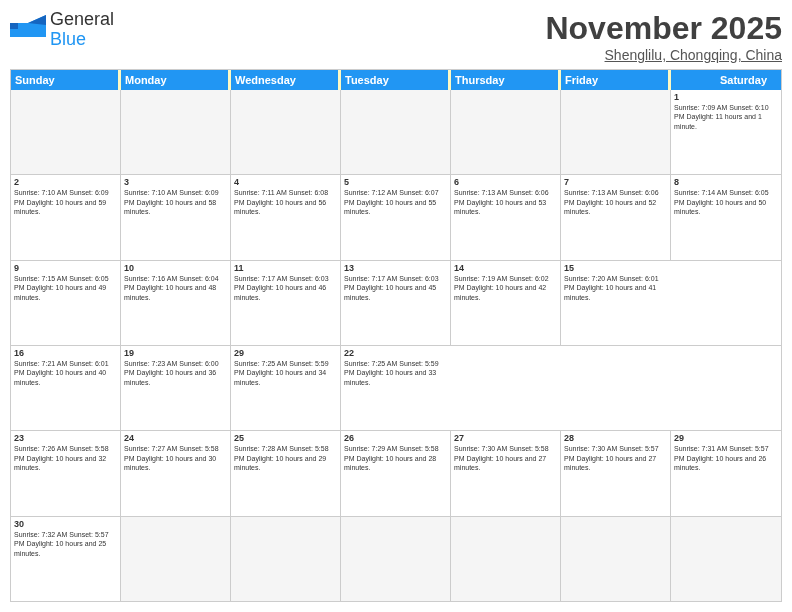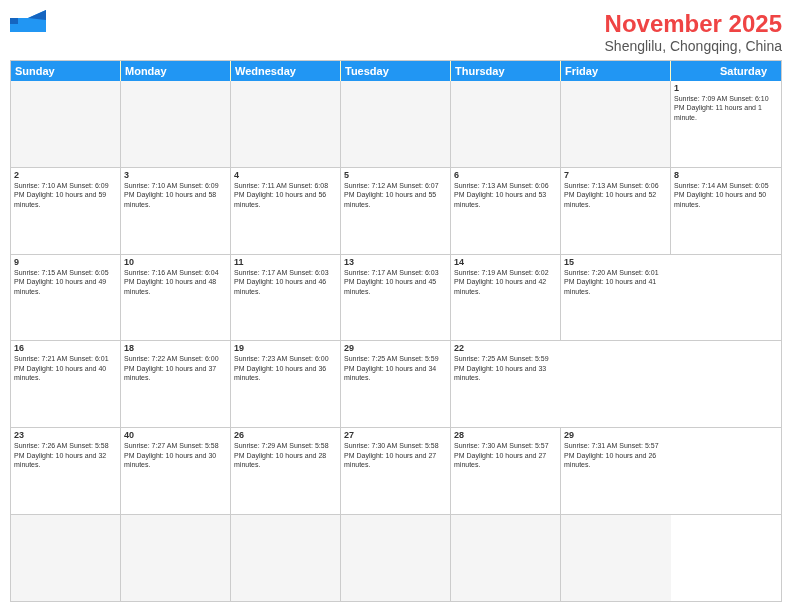--- a/index.html
+++ b/index.html
@@ -37,47 +37,48 @@
       color: #2196F3;
     }
     .logo-icon {
       width: 36px;
       height: 30px;
     }
     .title-block {
       text-align: right;
     }
     .month-title {
-      font-size: 24px;
+      font-size: 32px;
       font-weight: bold;
-      color: #ef4444;
+      color: #404040;
     }
     .location {
       font-size: 14px;
       color: #555;
+      text-decoration: underline;
     }
     .calendar {
       flex: 1;
       border: 1px solid #ccc;
       border-collapse: collapse;
       display: flex;
       flex-direction: column;
     }
     .day-headers {
       display: grid;
       grid-template-columns: repeat(7, 1fr);
       background: #2196F3;
     }
     .day-header {
       color: #fff;
       font-size: 11px;
       font-weight: bold;
       padding: 4px 4px;
       text-align: left;
-      border-right: 1px solid #fef9c3;
+      border-right: 3px solid #fef9c3;
     }
     .day-header:last-child { border-right: none; margin-left: 45px; }
     .calendar-body {
       display: flex;
       flex-direction: column;
       flex: 1;
     }
     .week-row {
       display: grid;
       grid-template-columns: repeat(7, 1fr);
@@ -113,20 +114,23 @@
 
 <div class="page">
   <div class="header">
     <div class="logo">
       <svg class="logo-icon" viewBox="0 0 36 30" xmlns="http://www.w3.org/2000/svg">
         <rect x="0" y="8" width="18" height="14" fill="#2196F3"></rect>
         <rect x="0" y="8" width="8" height="6" fill="#1565C0"></rect>
         <polygon points="18,8 36,0 36,22 18,22" fill="#2196F3"></polygon>
         <polygon points="18,8 36,0 36,10" fill="#1565C0"></polygon>
       </svg>
+      <div class="logo-text">
+        General<br><span>Blue</span>
+      </div>
     </div>
     <div class="title-block">
       <div class="month-title">November 2025</div>
       <div class="location">Shenglilu, Chongqing, China</div>
     </div>
   </div>
 
   <div class="calendar">
     <div class="day-headers" id="day-headers-container">
         <div class="day-header">Sunday</div>
@@ -235,26 +239,20 @@
           </div>
         </div>
         <div class="week-row">
           <div class="day-cell">
             <div class="day-number">16</div>
             <div class="day-info">Sunrise: 7:21 AM
 Sunset: 6:01 PM
 Daylight: 10 hours and 40 minutes.</div>
           </div>
           <div class="day-cell">
-            <div class="day-number">18</div>
-            <div class="day-info">Sunrise: 7:22 AM
-Sunset: 6:00 PM
-Daylight: 10 hours and 37 minutes.</div>
-          </div>
-          <div class="day-cell">
             <div class="day-number">19</div>
             <div class="day-info">Sunrise: 7:23 AM
 Sunset: 6:00 PM
 Daylight: 10 hours and 36 minutes.</div>
           </div>
           <div class="day-cell">
             <div class="day-number">29</div>
             <div class="day-info">Sunrise: 7:25 AM
 Sunset: 5:59 PM
 Daylight: 10 hours and 34 minutes.</div>
@@ -267,24 +265,30 @@
           </div>
         </div>
         <div class="week-row">
           <div class="day-cell">
             <div class="day-number">23</div>
             <div class="day-info">Sunrise: 7:26 AM
 Sunset: 5:58 PM
 Daylight: 10 hours and 32 minutes.</div>
           </div>
           <div class="day-cell">
-            <div class="day-number">40</div>
+            <div class="day-number">24</div>
             <div class="day-info">Sunrise: 7:27 AM
 Sunset: 5:58 PM
 Daylight: 10 hours and 30 minutes.</div>
+          </div>
+          <div class="day-cell">
+            <div class="day-number">25</div>
+            <div class="day-info">Sunrise: 7:28 AM
+Sunset: 5:58 PM
+Daylight: 10 hours and 29 minutes.</div>
           </div>
           <div class="day-cell">
             <div class="day-number">26</div>
             <div class="day-info">Sunrise: 7:29 AM
 Sunset: 5:58 PM
 Daylight: 10 hours and 28 minutes.</div>
           </div>
           <div class="day-cell">
             <div class="day-number">27</div>
             <div class="day-info">Sunrise: 7:30 AM
@@ -298,20 +302,26 @@
 Daylight: 10 hours and 27 minutes.</div>
           </div>
           <div class="day-cell">
             <div class="day-number">29</div>
             <div class="day-info">Sunrise: 7:31 AM
 Sunset: 5:57 PM
 Daylight: 10 hours and 26 minutes.</div>
           </div>
         </div>
         <div class="week-row">
+          <div class="day-cell">
+            <div class="day-number">30</div>
+            <div class="day-info">Sunrise: 7:32 AM
+Sunset: 5:57 PM
+Daylight: 10 hours and 25 minutes.</div>
+          </div>
           <div class="day-cell empty"></div>
           <div class="day-cell empty"></div>
           <div class="day-cell empty"></div>
           <div class="day-cell empty"></div>
           <div class="day-cell empty"></div>
           <div class="day-cell empty"></div>
         </div>
       </div>
   </div>
 </div>

